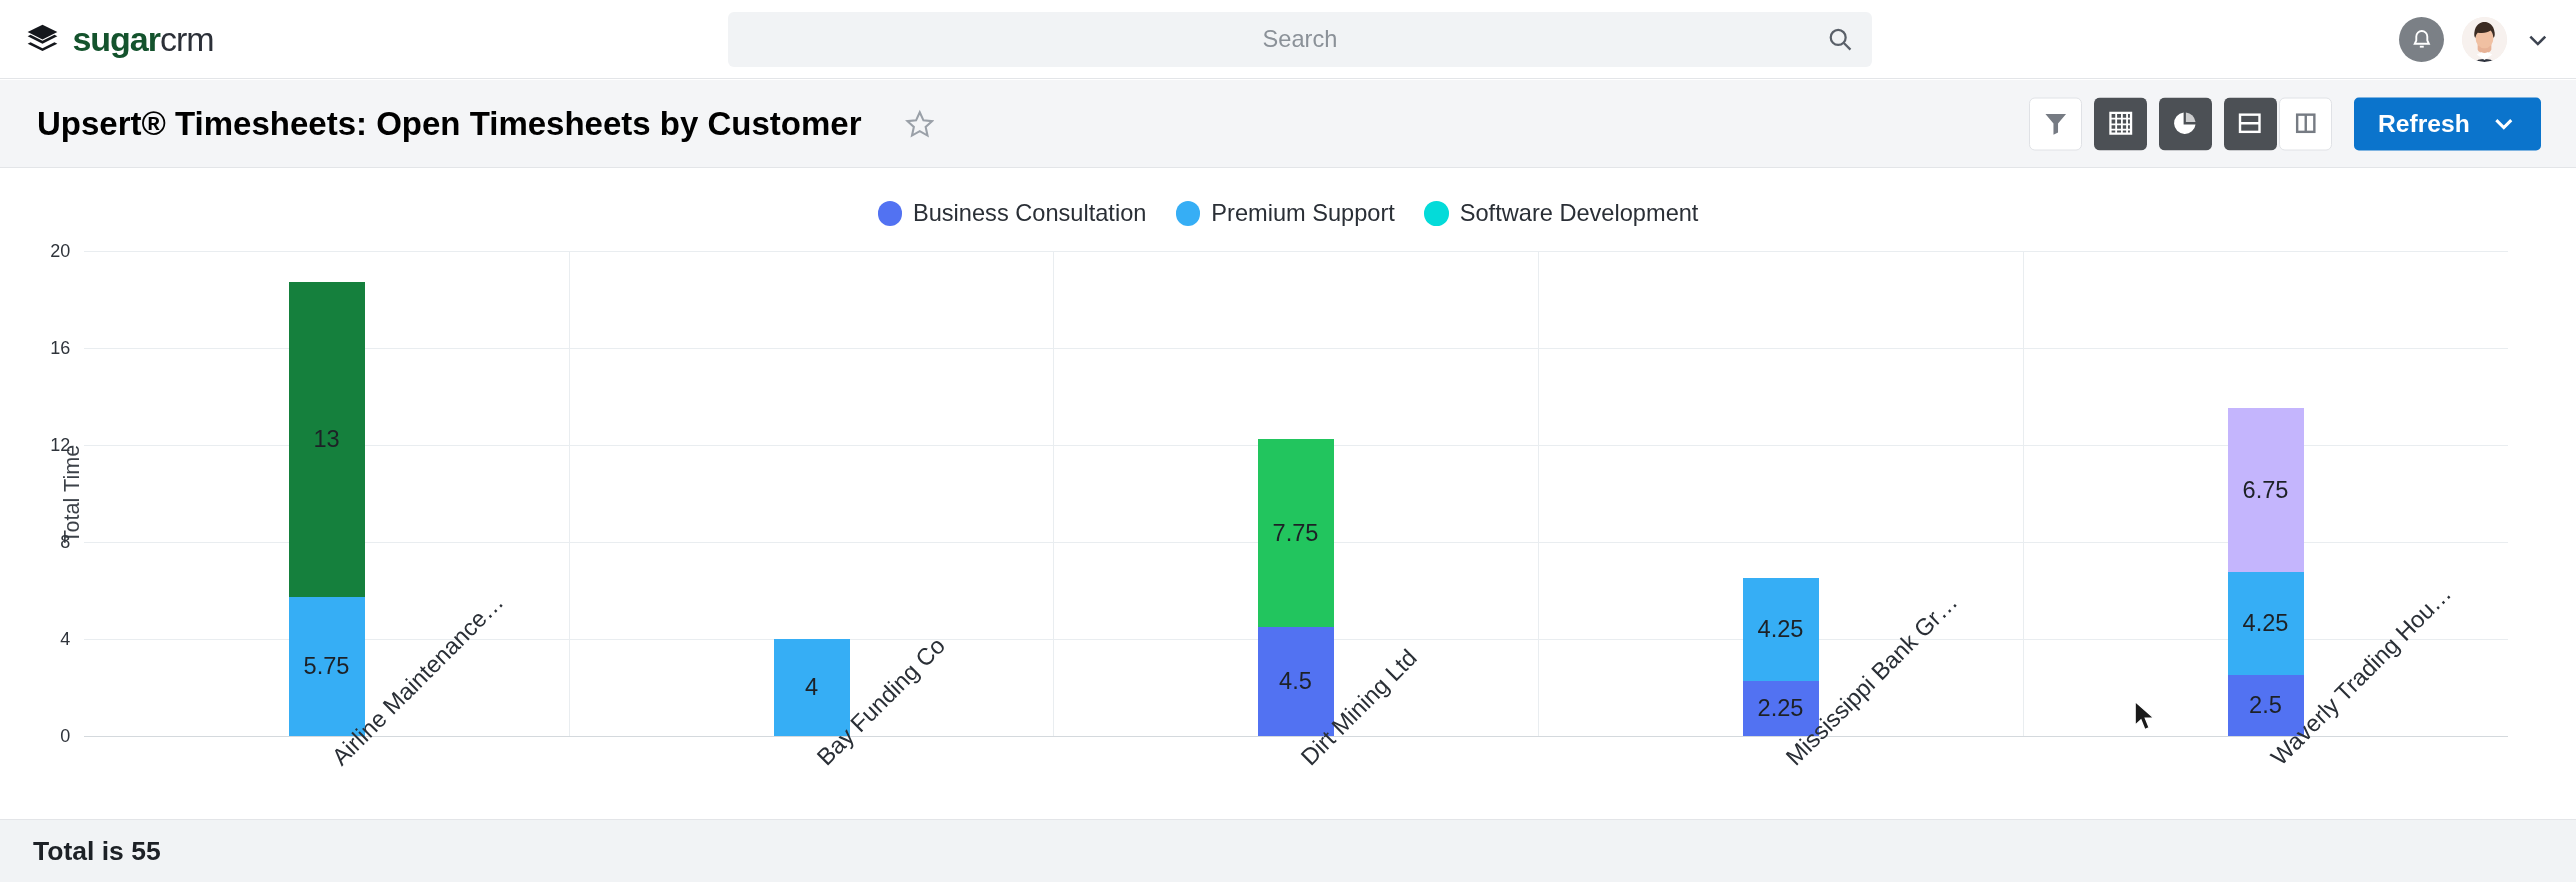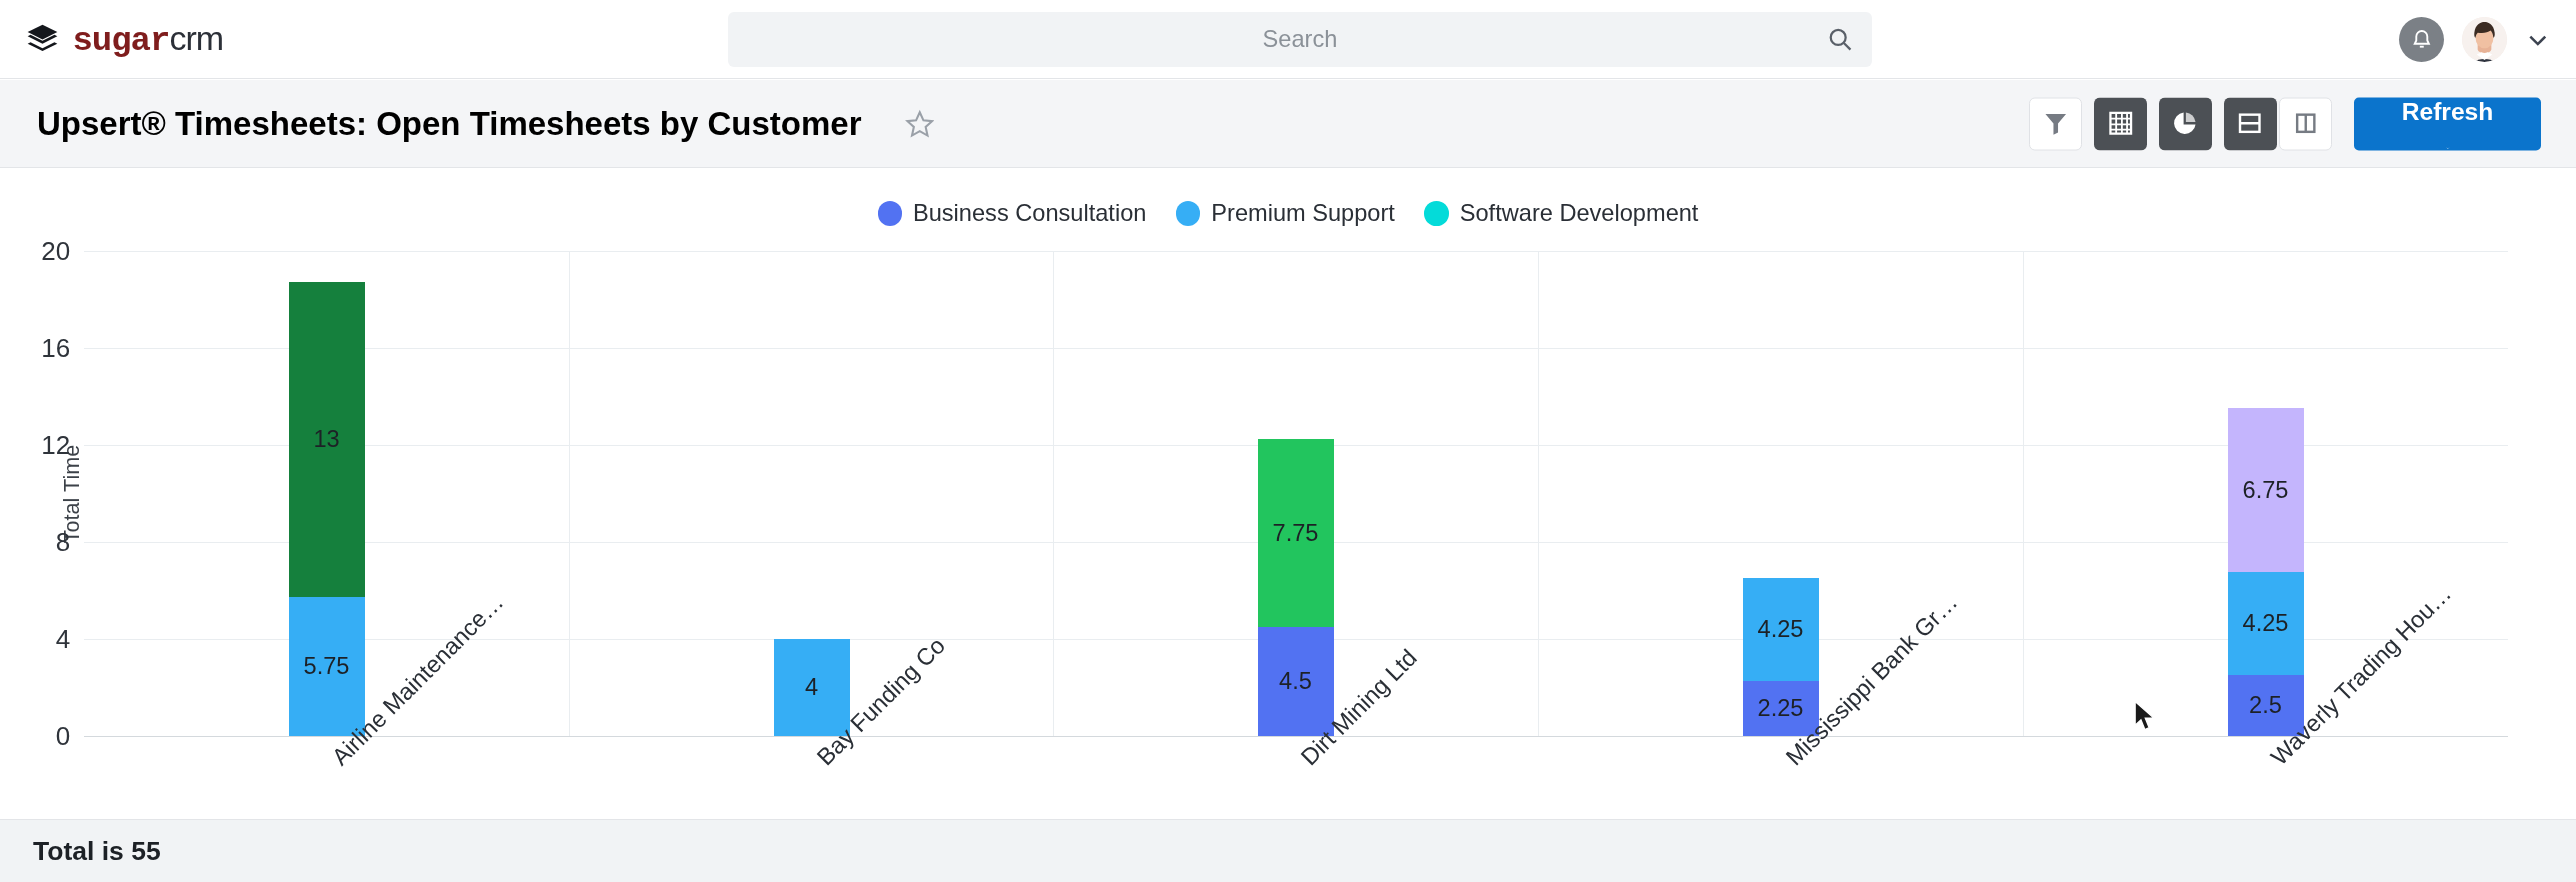--- a/index.html
+++ b/index.html
@@ -14,21 +14,21 @@
   .topnav {
     position: absolute; top: 0; left: 0;
     width: 2576px; height: 79px;
     background: #ffffff;
     border-bottom: 1px solid #e3e5e8;
     display: flex; align-items: center;
   }
   .brand { display: flex; align-items: center; gap: 13.8px; margin-left: 25.6px; }
   .brand-logo { width: 33px; height: 33px; display: block; }
   .brand-text { font-size: 34px; letter-spacing: -1px; line-height: 1; white-space: nowrap; }
-  .brand-text b { font-weight: 700; color: #7f1d1d; font-family: Liberation Mono, monospace; }
+  .brand-text b { font-weight: 700; color: #14532d; }
   .brand-text span { font-weight: 400; color: #2c3038; }
 
   .search-wrap {
     position: absolute; left: 702px; top: 11.8px;
     width: 1170px; height: 55px; padding-left: 26px;
   }
   .search-input {
     width: 100%; height: 100%;
     background: #f1f3f5;
     border: none; border-radius: 5.9px;
@@ -93,21 +93,21 @@
   .tbtn.dark svg { color: #ffffff; }
   .tbtn svg { width: 27.5px; height: 27.5px; }
   .tbtn-pair { display: flex; gap: 2.9px; }
   .refresh-btn {
     height: 53px; min-width: 187px;
     background: #0b74cc; color: #ffffff;
     border: none; border-radius: 4.9px;
     font-family: "Liberation Sans", sans-serif;
     font-size: 24.6px; font-weight: 700;
     display: flex; align-items: center; justify-content: center;
-    gap: 21.6px; padding: 0 21.6px; margin-left: 9.8px; cursor: pointer; flex-direction: column;
+    gap: 21.6px; padding: 0 21.6px; margin-left: 9.8px; cursor: pointer;
   }
   .refresh-btn svg { width: 25.6px; height: 25.6px; }
 
   
   .chart-area {
     position: absolute; top: 169px; left: 0;
     width: 2576px; height: 651px; background: #ffffff;
   }
   .legend {
     position: absolute; top: 31px; left: 0; width: 100%;
@@ -127,21 +127,21 @@
     position: absolute;
     left: -61px; top: 50%;
     transform: translateY(-50%) rotate(-90deg);
     transform-origin: center;
     font-size: 21.6px; color: #3c4148; white-space: nowrap;
   }
   .y-tick {
     position: absolute; right: 100%;
     margin-right: 13.8px;
     transform: translateY(-50%);
-    font-size: 26px; color: #2f343b; white-space: nowrap;
+    font-size: 18px; color: #2f343b; white-space: nowrap;
   }
   .gridline {
     position: absolute; left: 0; width: 100%;
     height: 1px; background: #e9edf0;
   }
   .gridline.base { background: #d4d9dd; }
   .vline {
     position: absolute; top: 0; height: 100%;
     width: 1px; background: #e9edf0;
   }

